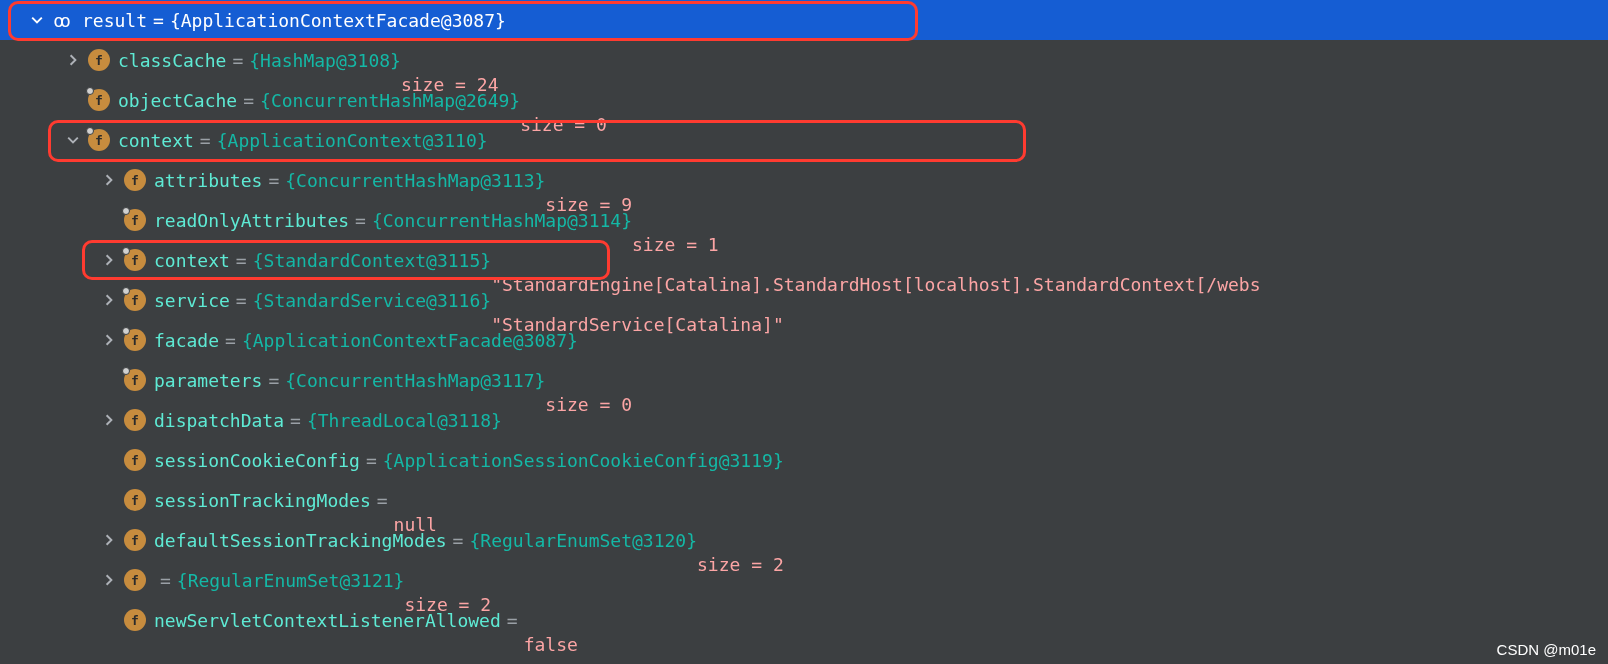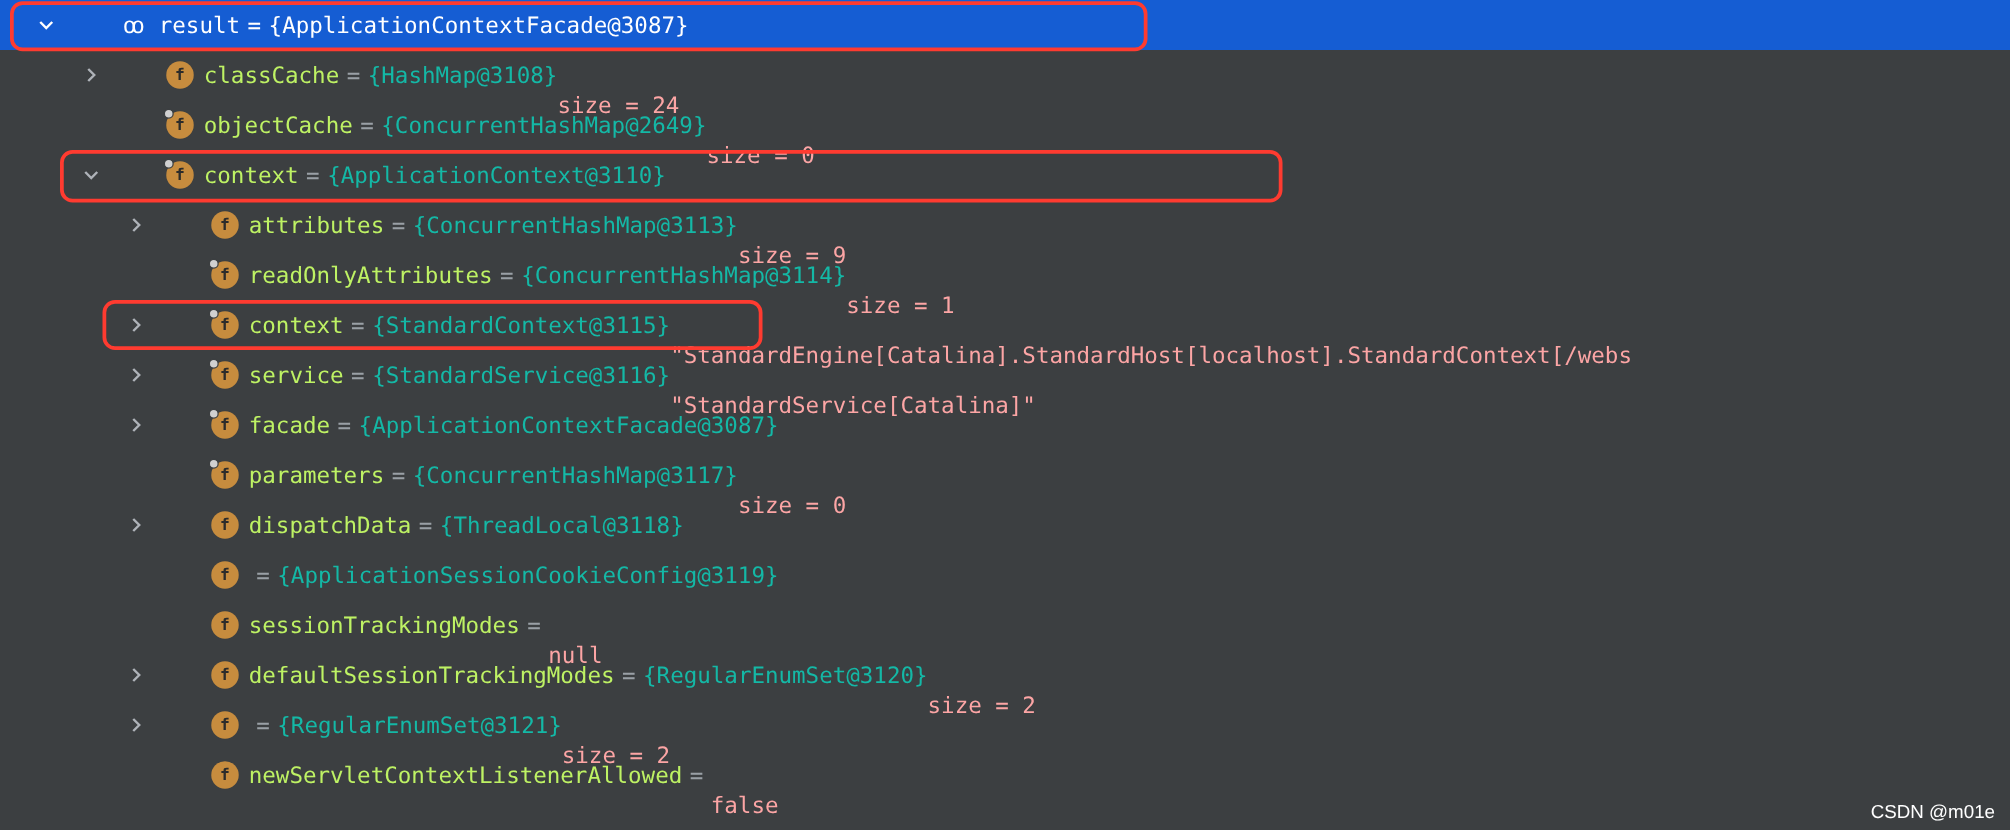--- a/index.html
+++ b/index.html
@@ -38,21 +38,20 @@
     margin-right: 4px;
     user-select: none;
   }
   .icon-slot {
      width: 26px;
      height: 26px;
      display:inline-flex;
      align-items:center;
      justify-content:center;
      margin-right: 6px;
-     margin-left: 45px;
   }
   .field-icon {
     width: 22px; height: 22px;
     border-radius: 50%;
     background: #c78c3e;
     display: inline-flex;
     align-items: center;
     justify-content: center;
     font-size: 13px;
     font-weight: 700;
@@ -66,21 +65,21 @@
     border-radius: 50%;
     background: #d0d0d0;
     border: 1px solid #3c3f41;
   }
   .watch-icon {
     color: #ffffff;
     font-size: 18px;
     letter-spacing: -4px;
     margin-right: 6px;
   }
-  .name   { color: #bef264; }
+  .name   { color: #5eead4; }
   .equals { color: #9aa0a6; margin: 0 6px; }
   .value  { color: #14b8a6; }
   .extra  { color: #fca5a5; margin-top: 48px; }
   .row.selected .value { color: #ffffff; }
   .highlight-box {
     position: absolute;
     border: 3px solid #ff3b30;
     border-radius: 10px;
     pointer-events: none;
   }
@@ -245,20 +244,21 @@
       <span class="name">dispatchData</span>
       <span class="equals">=</span>
       <span class="value">{ThreadLocal@3118}</span>
     </div>
     <div class="row">
       <span class="indent-pad" style="width: 100px;"></span>
       <span class="chevron"></span>
       <span class="icon-slot">
         <span class="field-icon">f</span>
       </span>
+      <span class="name">sessionCookieConfig</span>
       <span class="equals">=</span>
       <span class="value">{ApplicationSessionCookieConfig@3119}</span>
     </div>
     <div class="row">
       <span class="indent-pad" style="width: 100px;"></span>
       <span class="chevron"></span>
       <span class="icon-slot">
         <span class="field-icon">f</span>
       </span>
       <span class="name">sessionTrackingModes</span>

